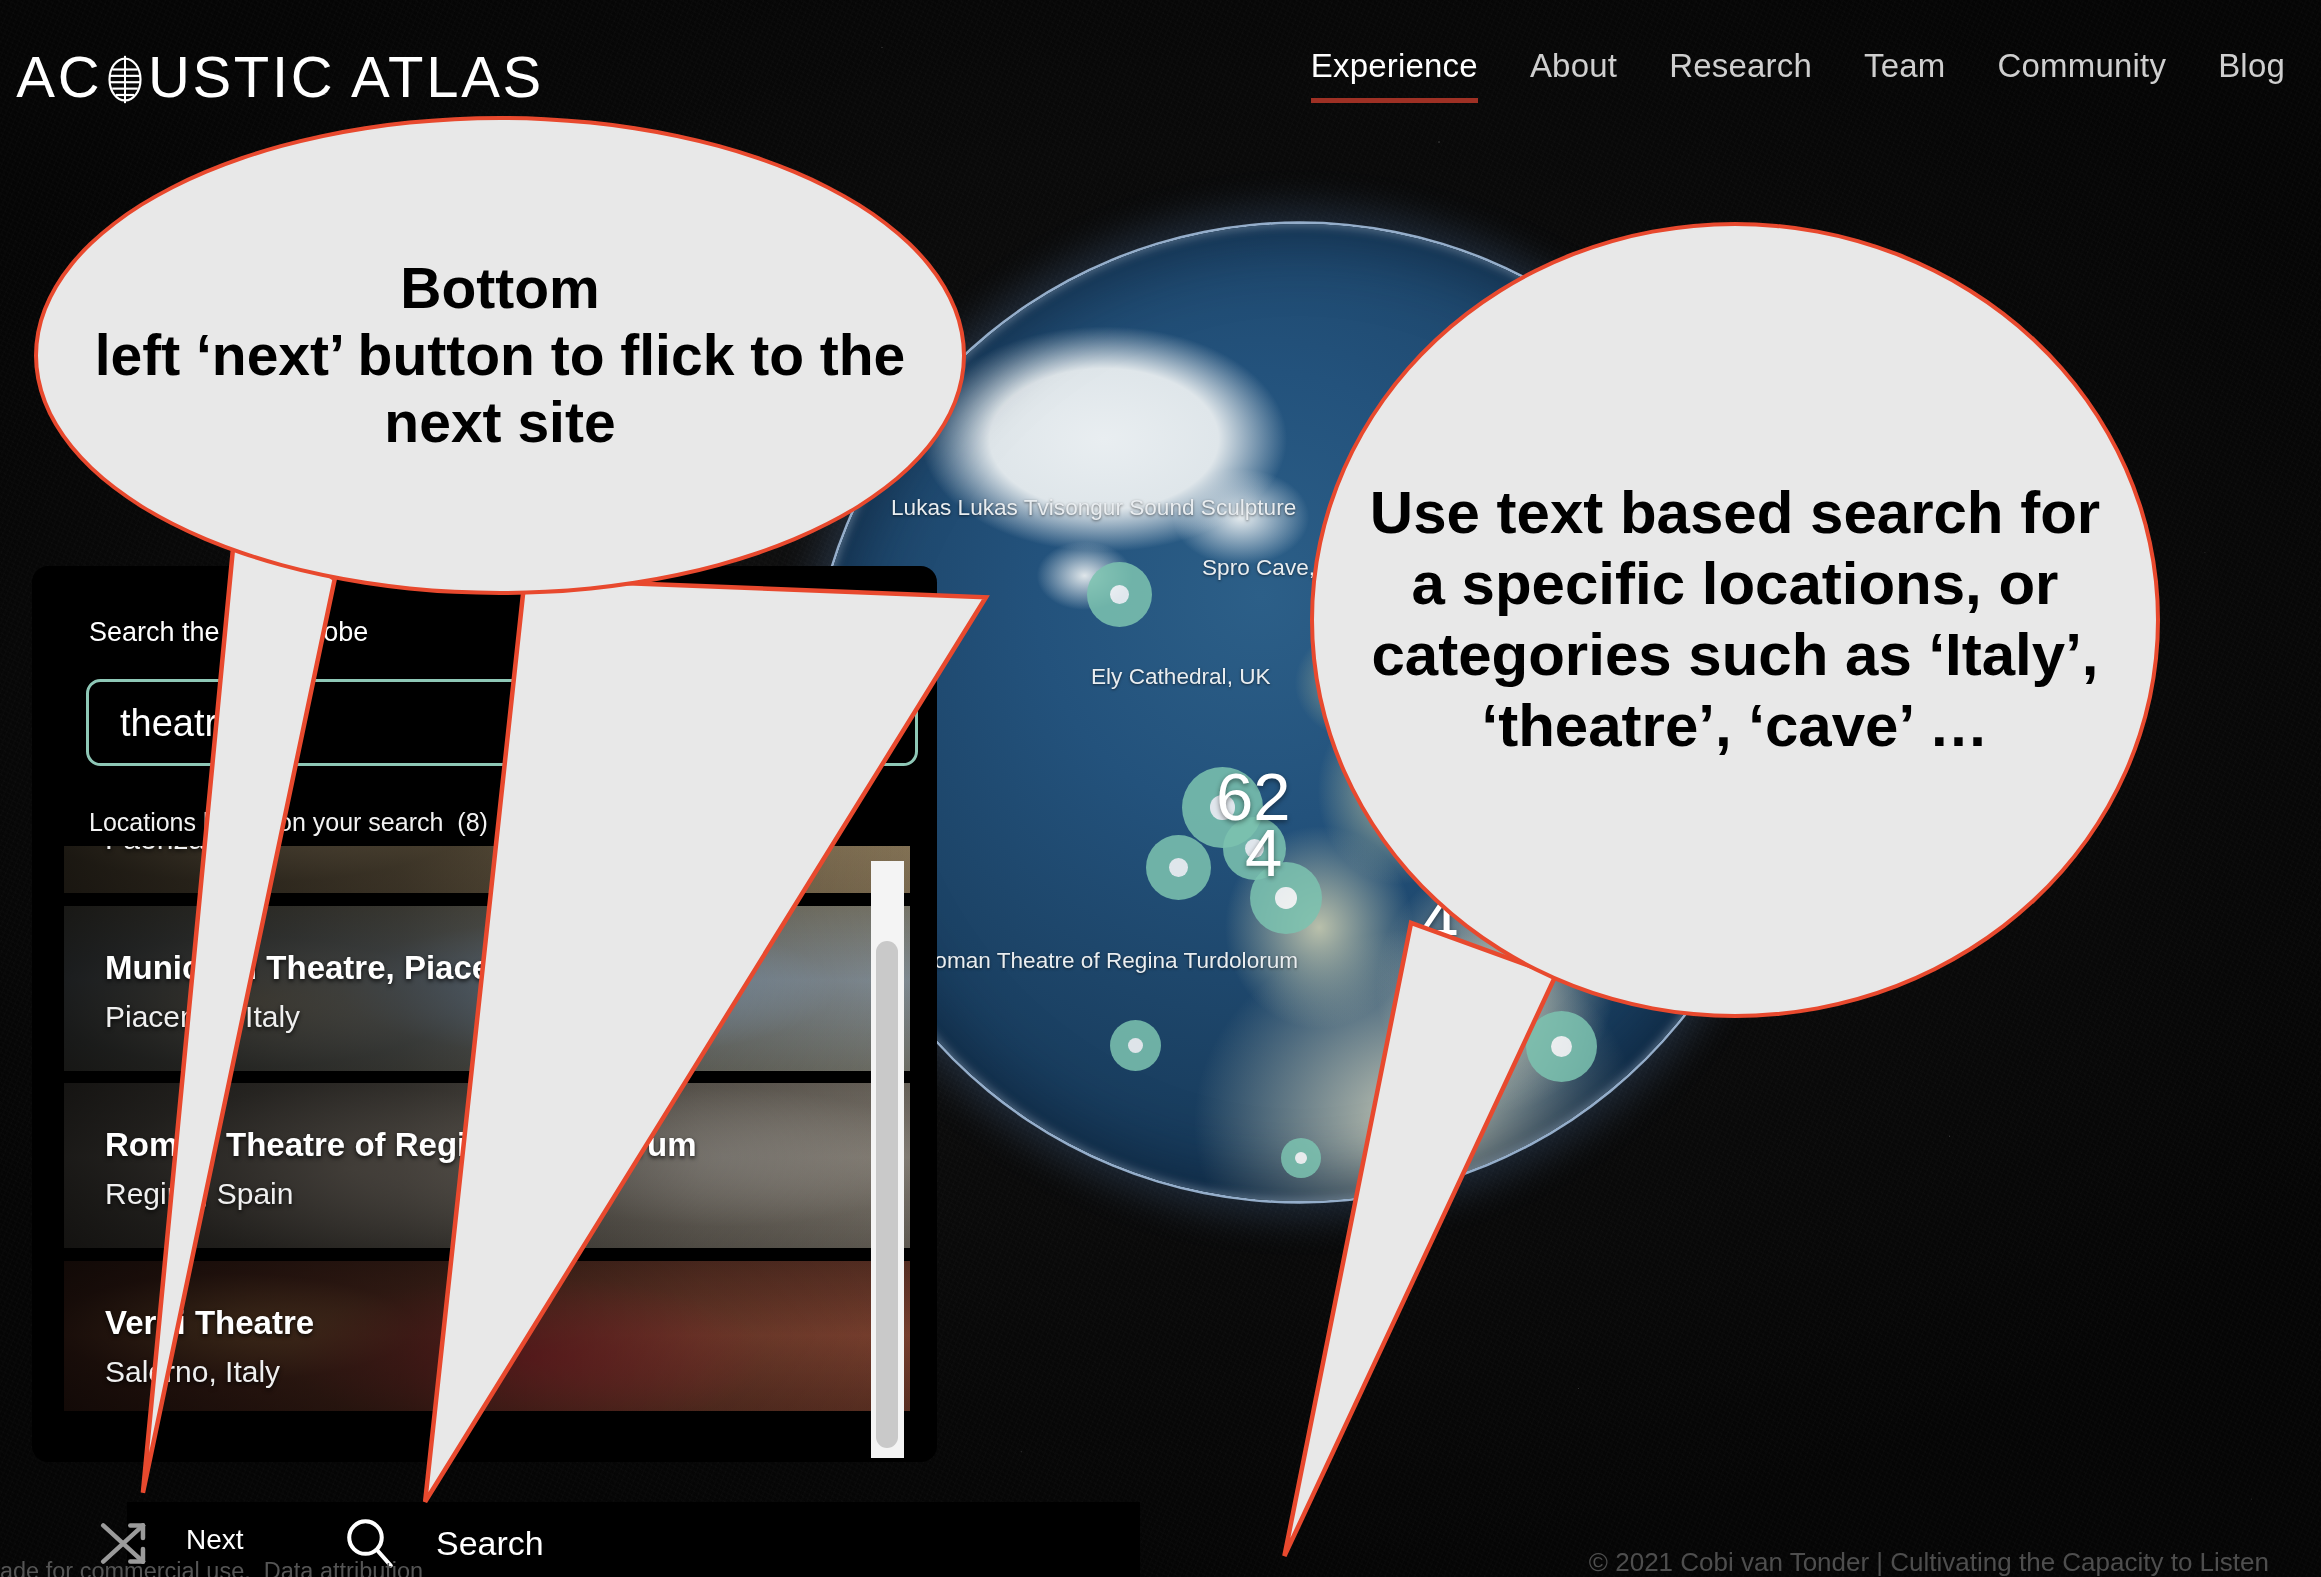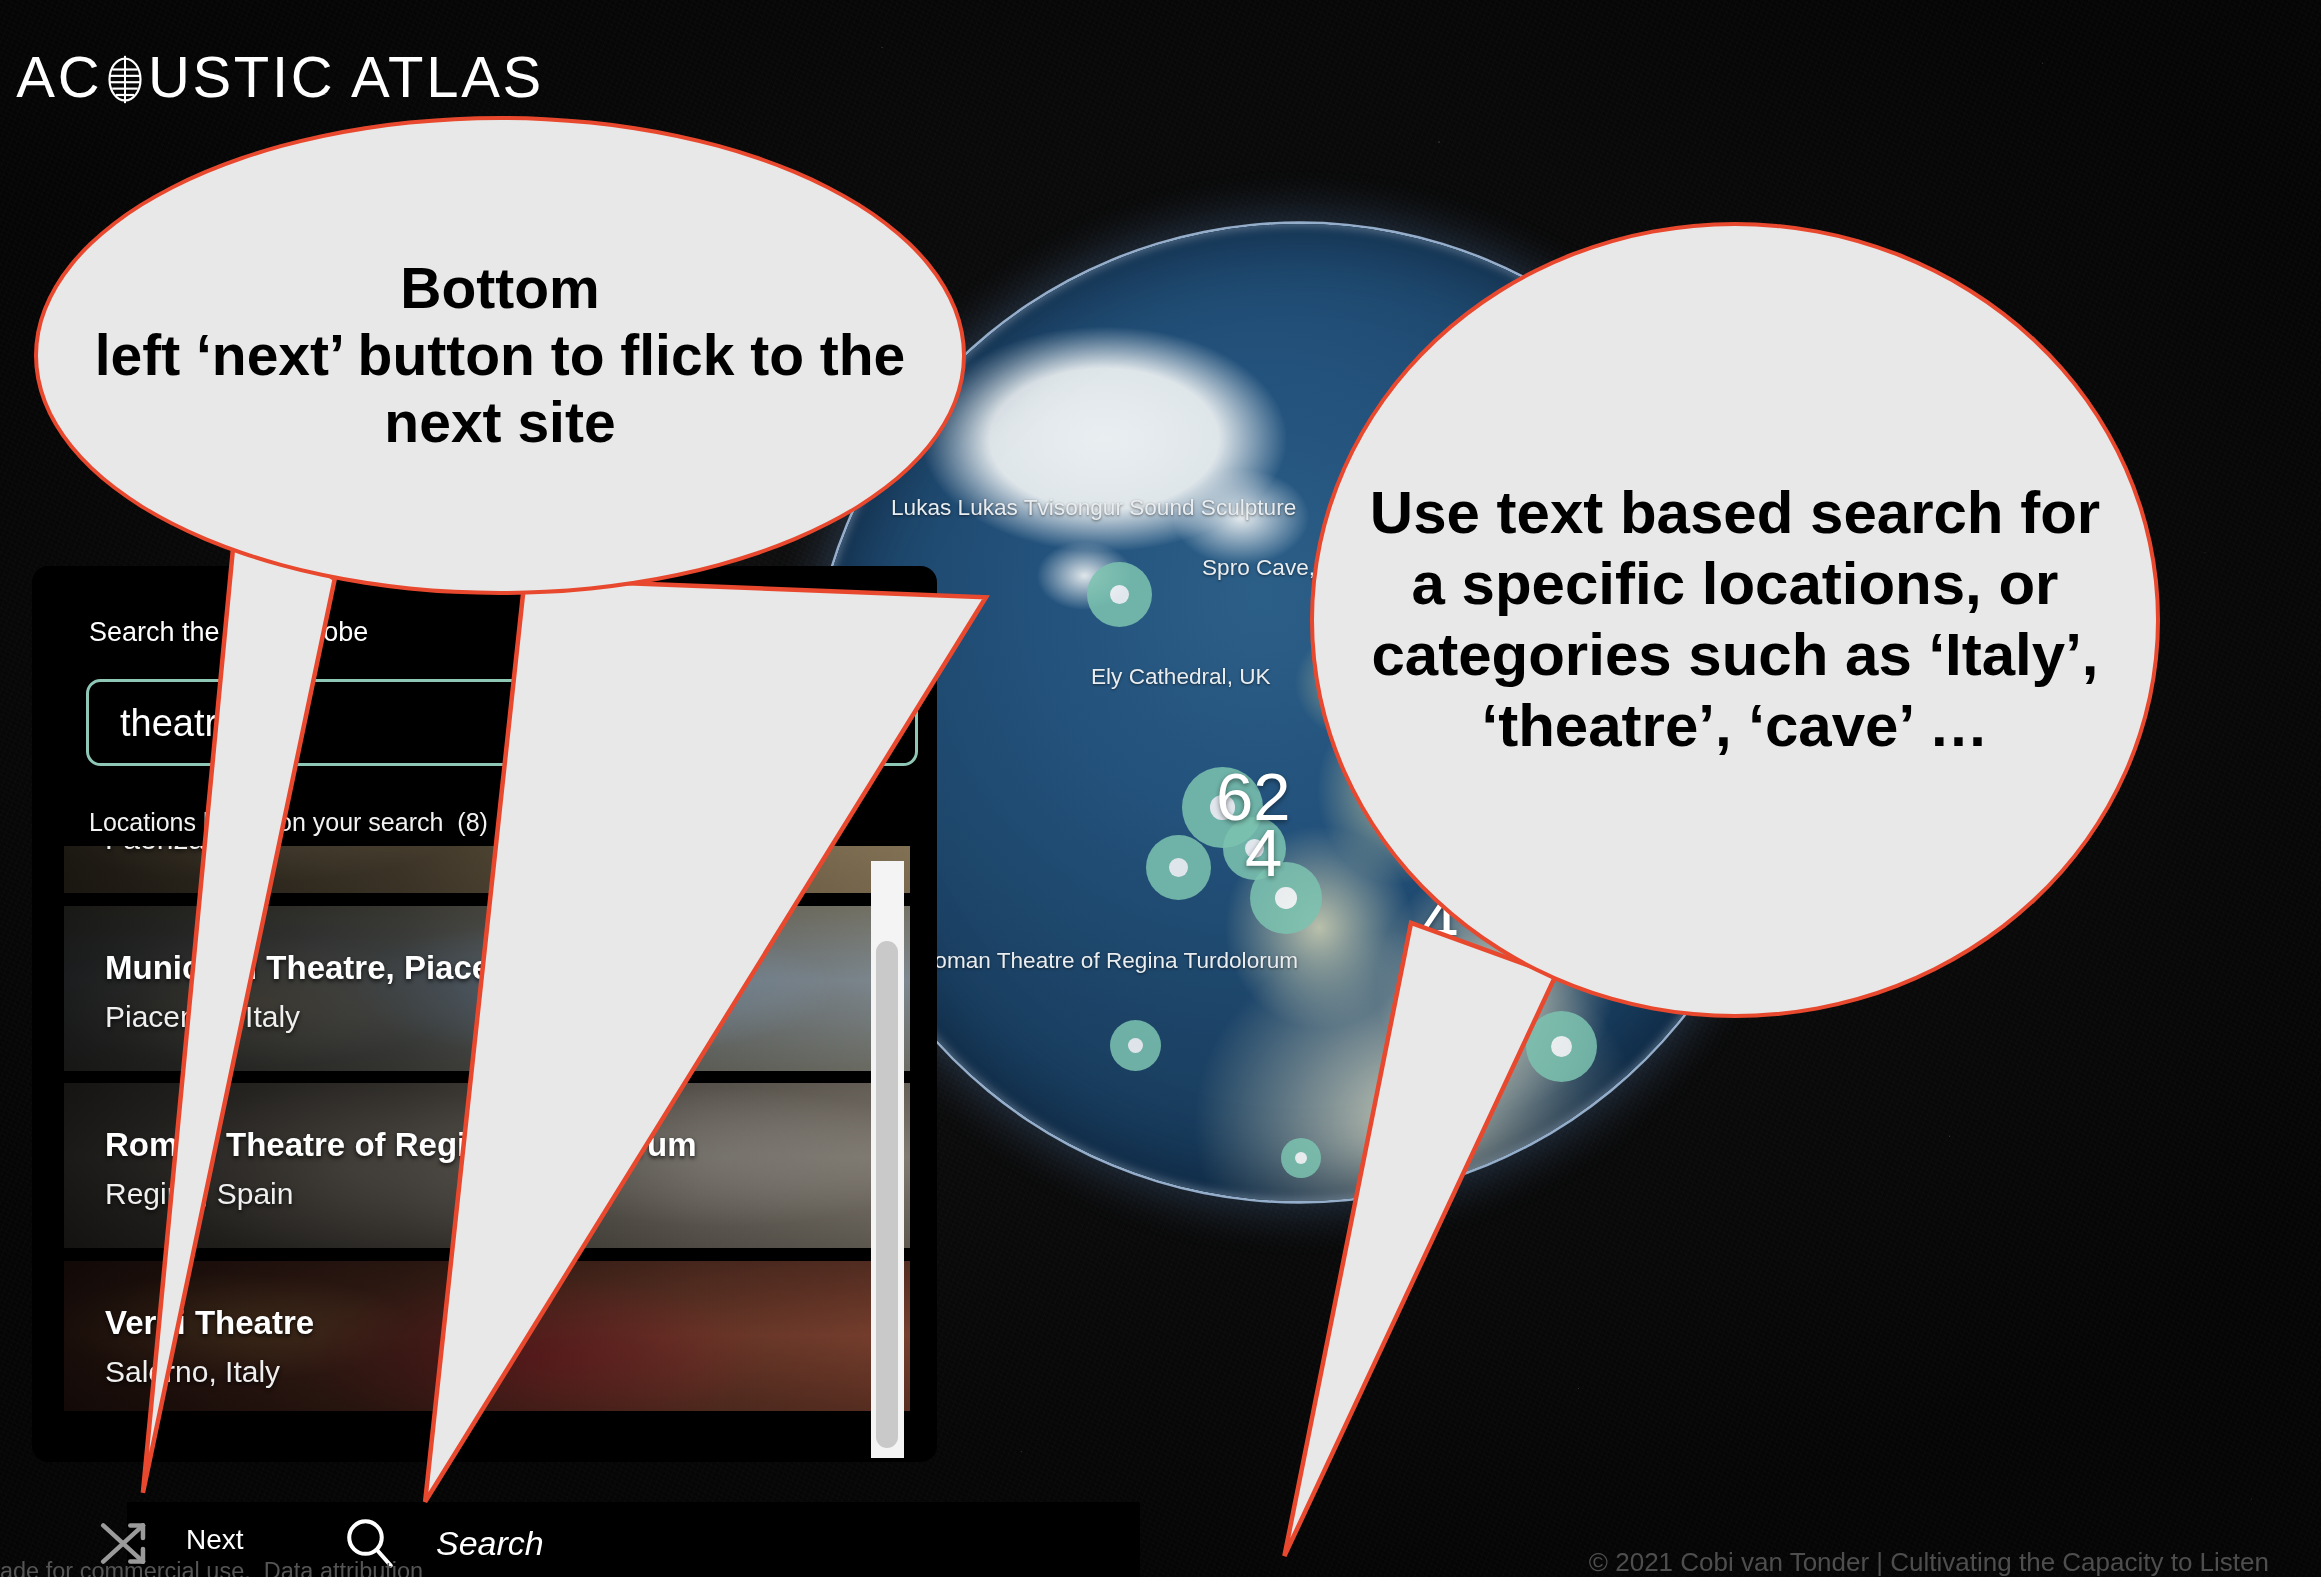--- a/index.html
+++ b/index.html
@@ -124,21 +124,21 @@
      background:#f4f4f4; z-index:22;}
   #scroll-thumb{ position:absolute; left:876px; top:941px; width:22px; height:507px;
      background:#c9c9c9; border-radius:11px; z-index:23; cursor:pointer;}
 
   
   #toolbar{ position:absolute; left:127px; top:1502px; width:1013px; height:76px;
      background:rgba(0,0,0,.92); z-index:25; display:flex; align-items:center;}
   #shuffle-icon{ position:absolute; left:96px; top:1518px; width:56px; height:51px; z-index:27;}
   #next-label{ position:absolute; left:186px; top:1524px; color:#fff; font-size:28px; z-index:27;}
   #mag-icon{ position:absolute; left:342px; top:1515px; width:56px; height:56px; z-index:27;}
-  #search-label{ position:absolute; left:436px; top:1524px; color:#fff; font-size:34px; z-index:27;font-style:italic;}
+  #search-label{ position:absolute; left:436px; top:1524px; color:#fff; font-size:34px; z-index:27;}
   #attribution{ position:absolute; left:-34px; top:1558px; color:#555; font-size:23.5px; z-index:28;
      white-space:nowrap;}
   #attribution u{ text-decoration:underline; }
   #copyright{ position:absolute; right:52px; top:1547px; color:#4e4e4e; font-size:26px; z-index:28;
      white-space:nowrap;}
 
   
   .bub{ position:absolute; background:#e8e8e8; border:4.5px solid #e8492e; border-radius:50%;
     z-index:60; display:flex; align-items:center; justify-content:center; text-align:center; }
   .bub p{ color:#000; font-weight:700; font-family:"Liberation Sans", sans-serif; }
@@ -212,20 +212,28 @@
           <line x1="9" y1="17" x2="37" y2="17" stroke="#fff" stroke-width="2.4"></line>
           <line x1="6.5" y1="24" x2="39.5" y2="24" stroke="#fff" stroke-width="2.4"></line>
           <line x1="6" y1="31" x2="40" y2="31" stroke="#fff" stroke-width="2.4"></line>
           <line x1="9" y1="38" x2="37" y2="38" stroke="#fff" stroke-width="2.4"></line>
           <line x1="13" y1="45" x2="33" y2="45" stroke="#fff" stroke-width="2.4"></line>
           <line x1="23" y1="2" x2="23" y2="54" stroke="#fff" stroke-width="2.2"></line>
         </svg>
       </span>
       <span class="lw">USTIC ATLAS</span>
     </div>
+    <nav id="nav">
+      <span class="nav-item active">Experience</span>
+      <span class="nav-item">About</span>
+      <span class="nav-item">Research</span>
+      <span class="nav-item">Team</span>
+      <span class="nav-item">Community</span>
+      <span class="nav-item">Blog</span>
+    </nav>
   </div>
 
   <div id="panel">
     <div id="panel-title">Search the entire globe</div>
     <div id="panel-close">✕</div>
 
     <div id="search-box">
       <div id="search-value"><span>theatre</span><span id="caret"></span></div>
       <div id="search-clear">✕</div>
     </div>

